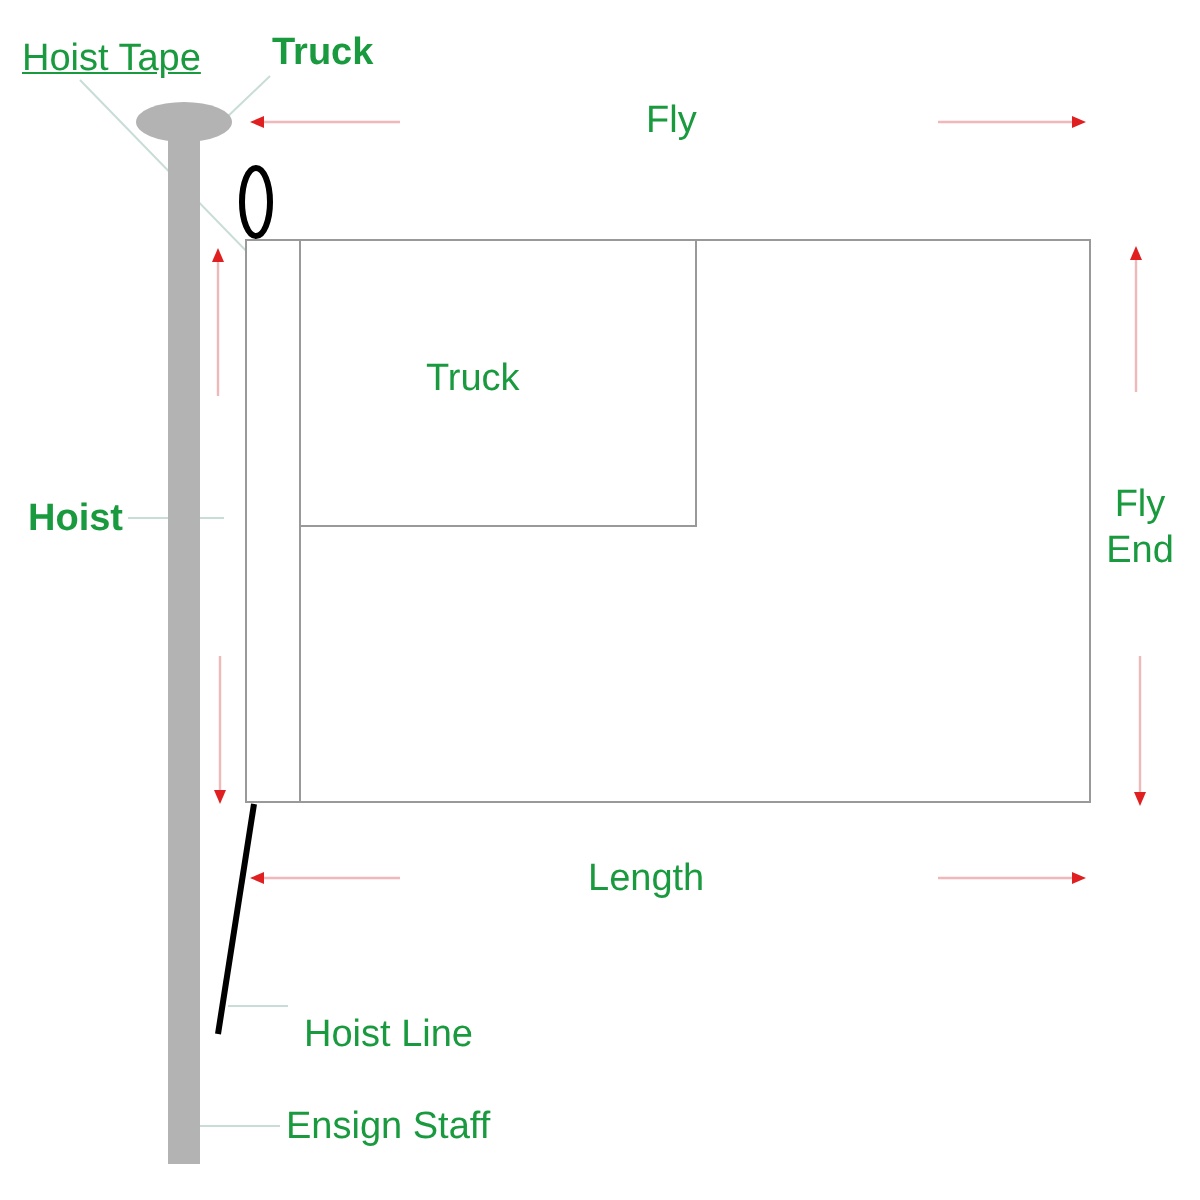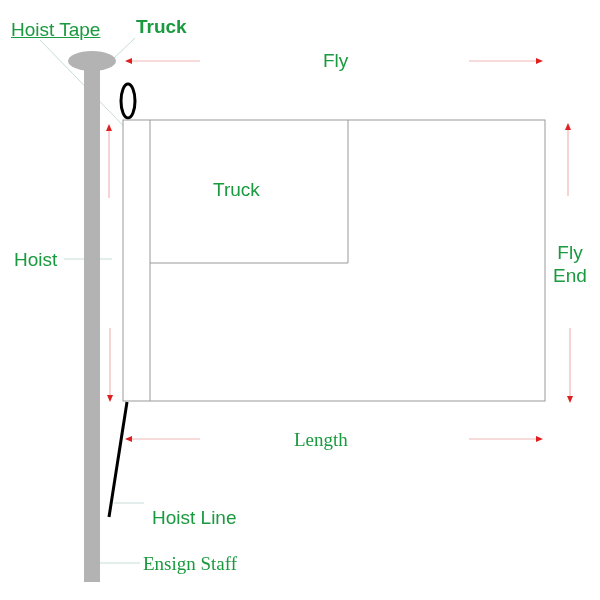--- a/index.html
+++ b/index.html
@@ -51,20 +51,20 @@
   <line x1="568" y1="130" x2="568" y2="196" stroke="#f0b8b8" stroke-width="1.2"></line>
   <polygon points="568,123 565,130 571,130" fill="#e02020"></polygon>
   <line x1="570" y1="328" x2="570" y2="396" stroke="#f0b8b8" stroke-width="1.2"></line>
   <polygon points="570,403 567,396 573,396" fill="#e02020"></polygon>
 </svg>
 
 <div class="lbl" style="left:11px; top:20px;text-decoration:underline;">Hoist Tape</div>
 <div class="lbl" style="left:136px; top:17px;font-weight:bold;">Truck</div>
 <div class="lbl" style="left:323px; top:51px;">Fly</div>
 <div class="lbl" style="left:213px; top:180px;">Truck</div>
-<div class="lbl" style="left:14px; top:250px;">Hoist</div>
+<div class="lbl" style="left:14px; top:250px;font-weight:bold;">Hoist</div>
 <div class="lbl center" style="left:548px; top:241px; width:44px; line-height:23px;">
   <div>Fly</div>
   <div>End</div>
 </div>
-<div class="lbl" style="left:294px; top:430px;font-family:Liberation Serif, serif;">Length</div>
+<div class="lbl" style="left:294px; top:430px;">Length</div>
 <div class="lbl" style="left:152px; top:508px;">Hoist Line</div>
-<div class="lbl" style="left:143px; top:554px;font-family:Liberation Serif, serif;">Ensign Staff</div>
+<div class="lbl" style="left:143px; top:554px;">Ensign Staff</div>
 
 </body></html>

